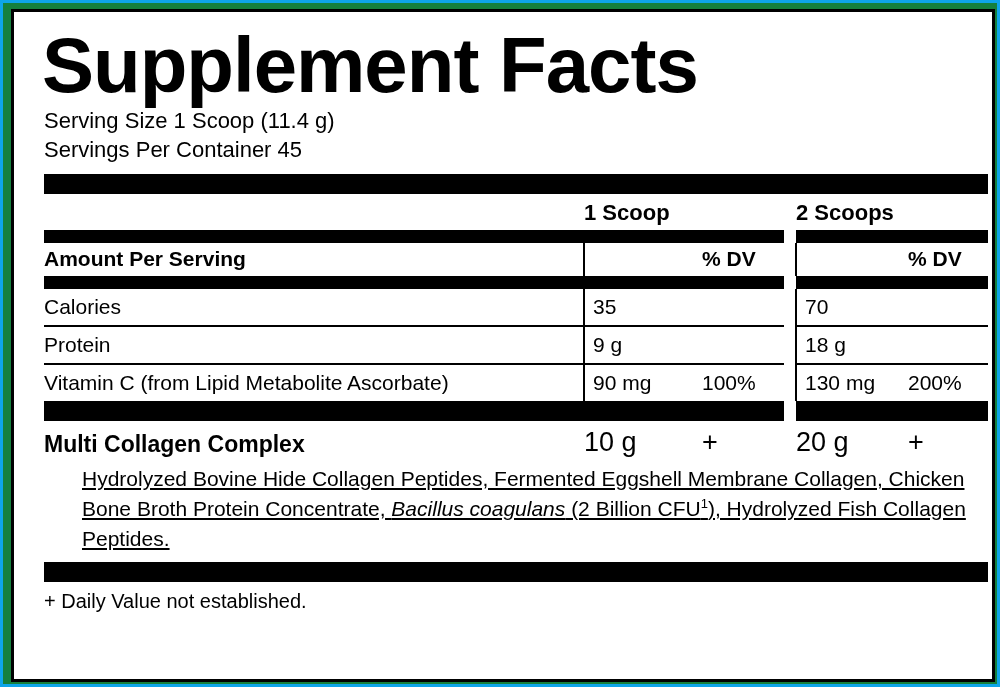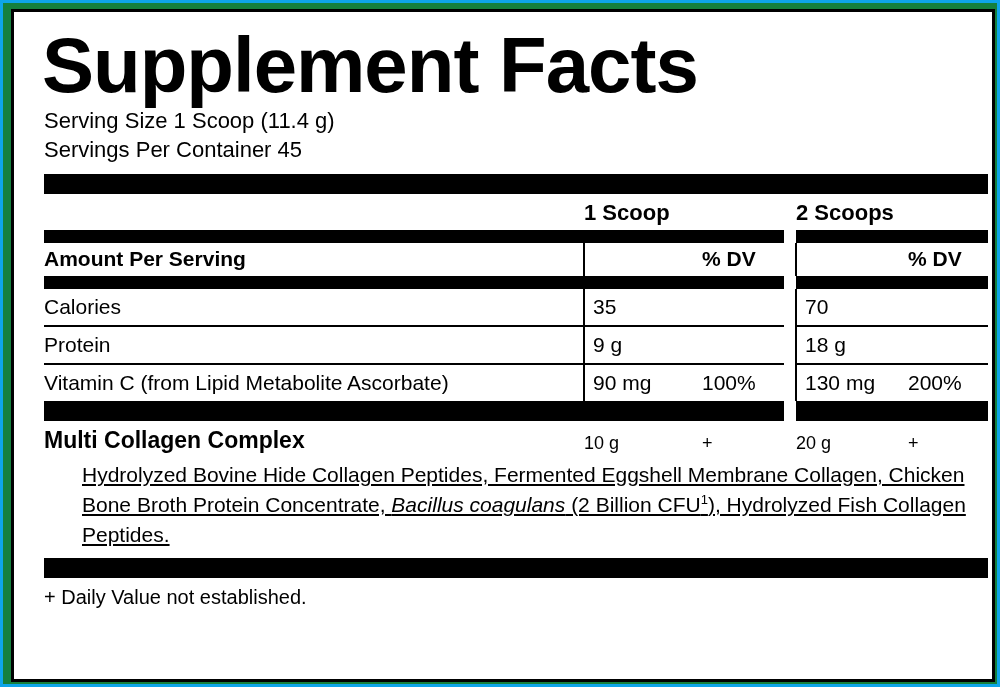--- a/index.html
+++ b/index.html
@@ -131,21 +131,21 @@
   }
   .ingredients i { font-style: italic; }
   .sup { font-size: 13px; vertical-align: super; }
 
   .footnote {
     margin: 8px 0 0 8px;
     font-size: 20px;
   }
   .complex-row td { padding-bottom: 2px; margin-left: 39px; }
   .complex-row .name-cell { font-weight: bold; font-size: 23px; }
-  .complex-row .amt { font-size: 18px; }
+  .complex-row .amt { font-size: 27px; }
 </style>
 </head>
 <body>
 
 <div class="page">
   <div class="panel">
 
     <div class="title">Supplement Facts</div>
 
     <div class="serving-block">

